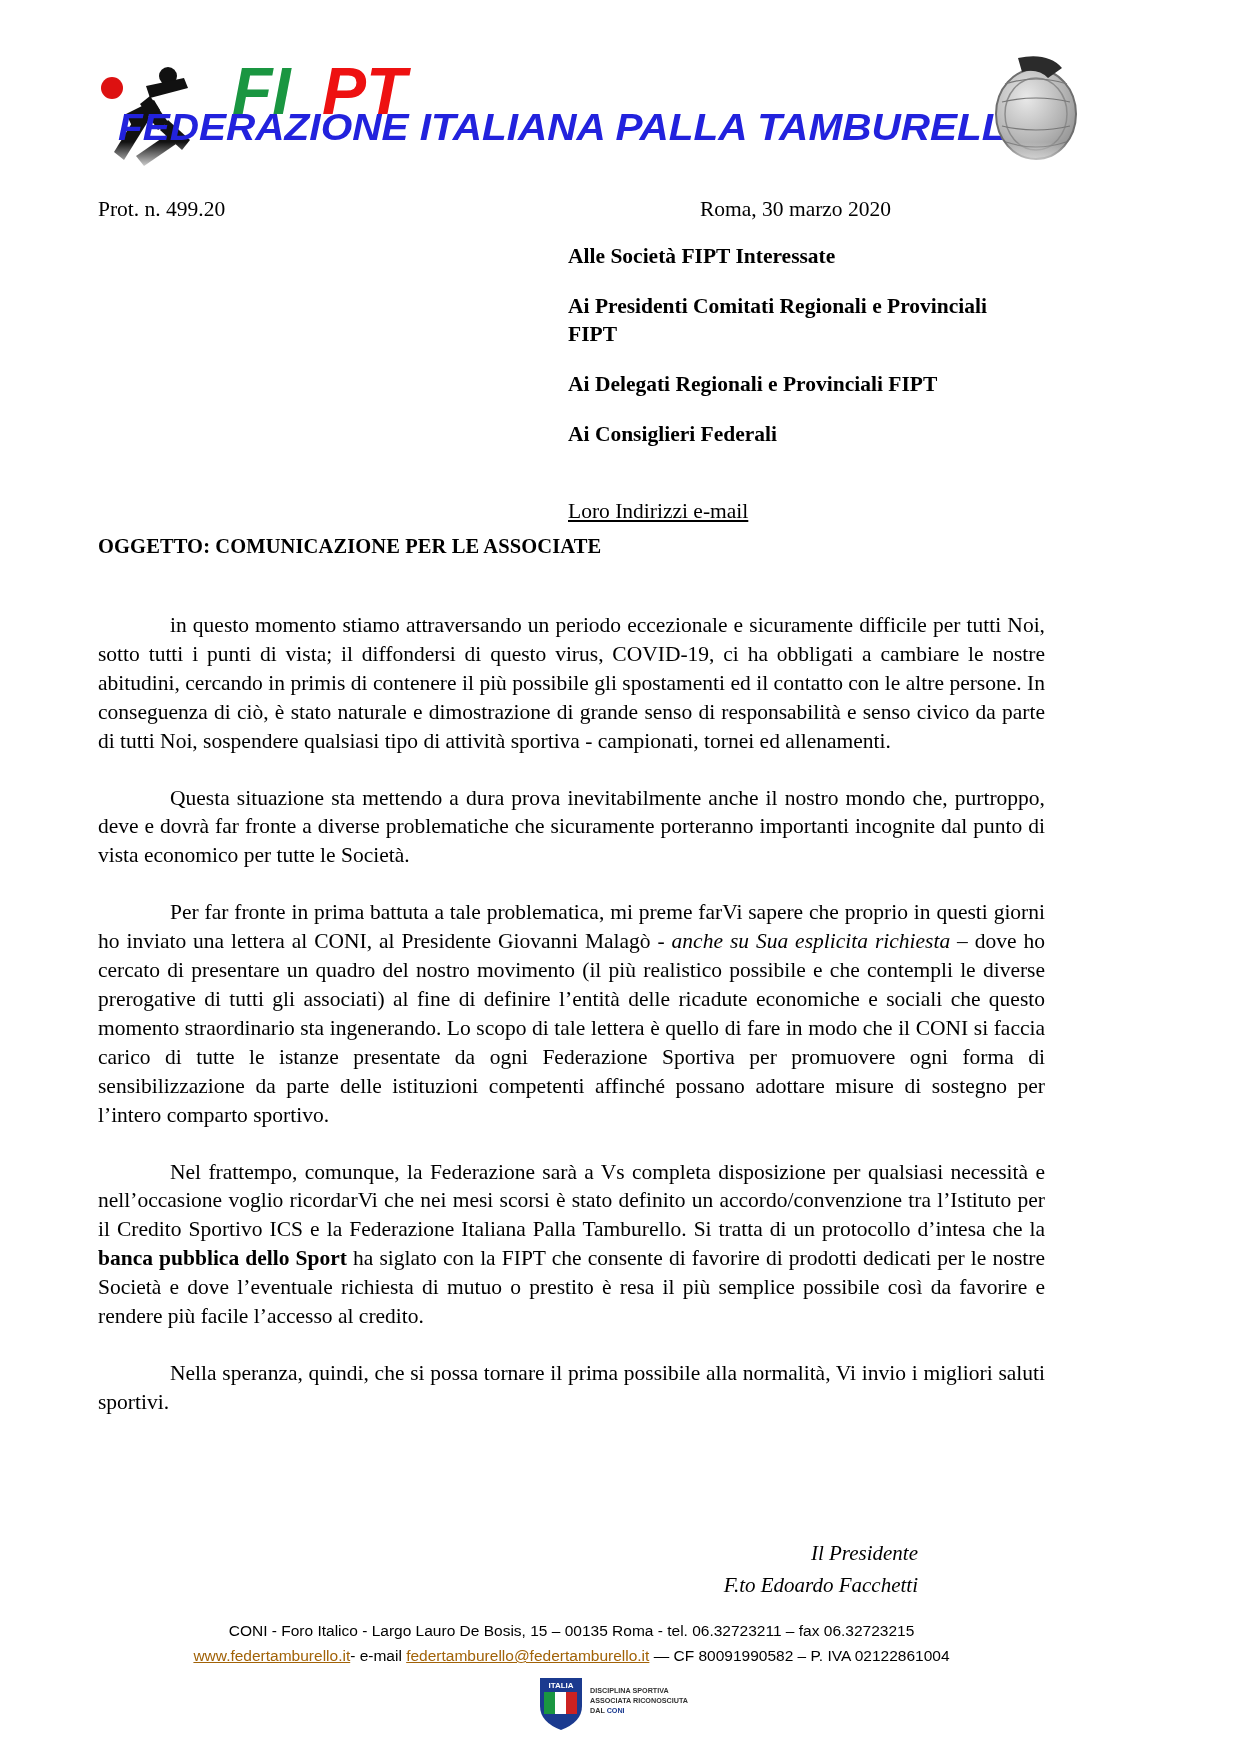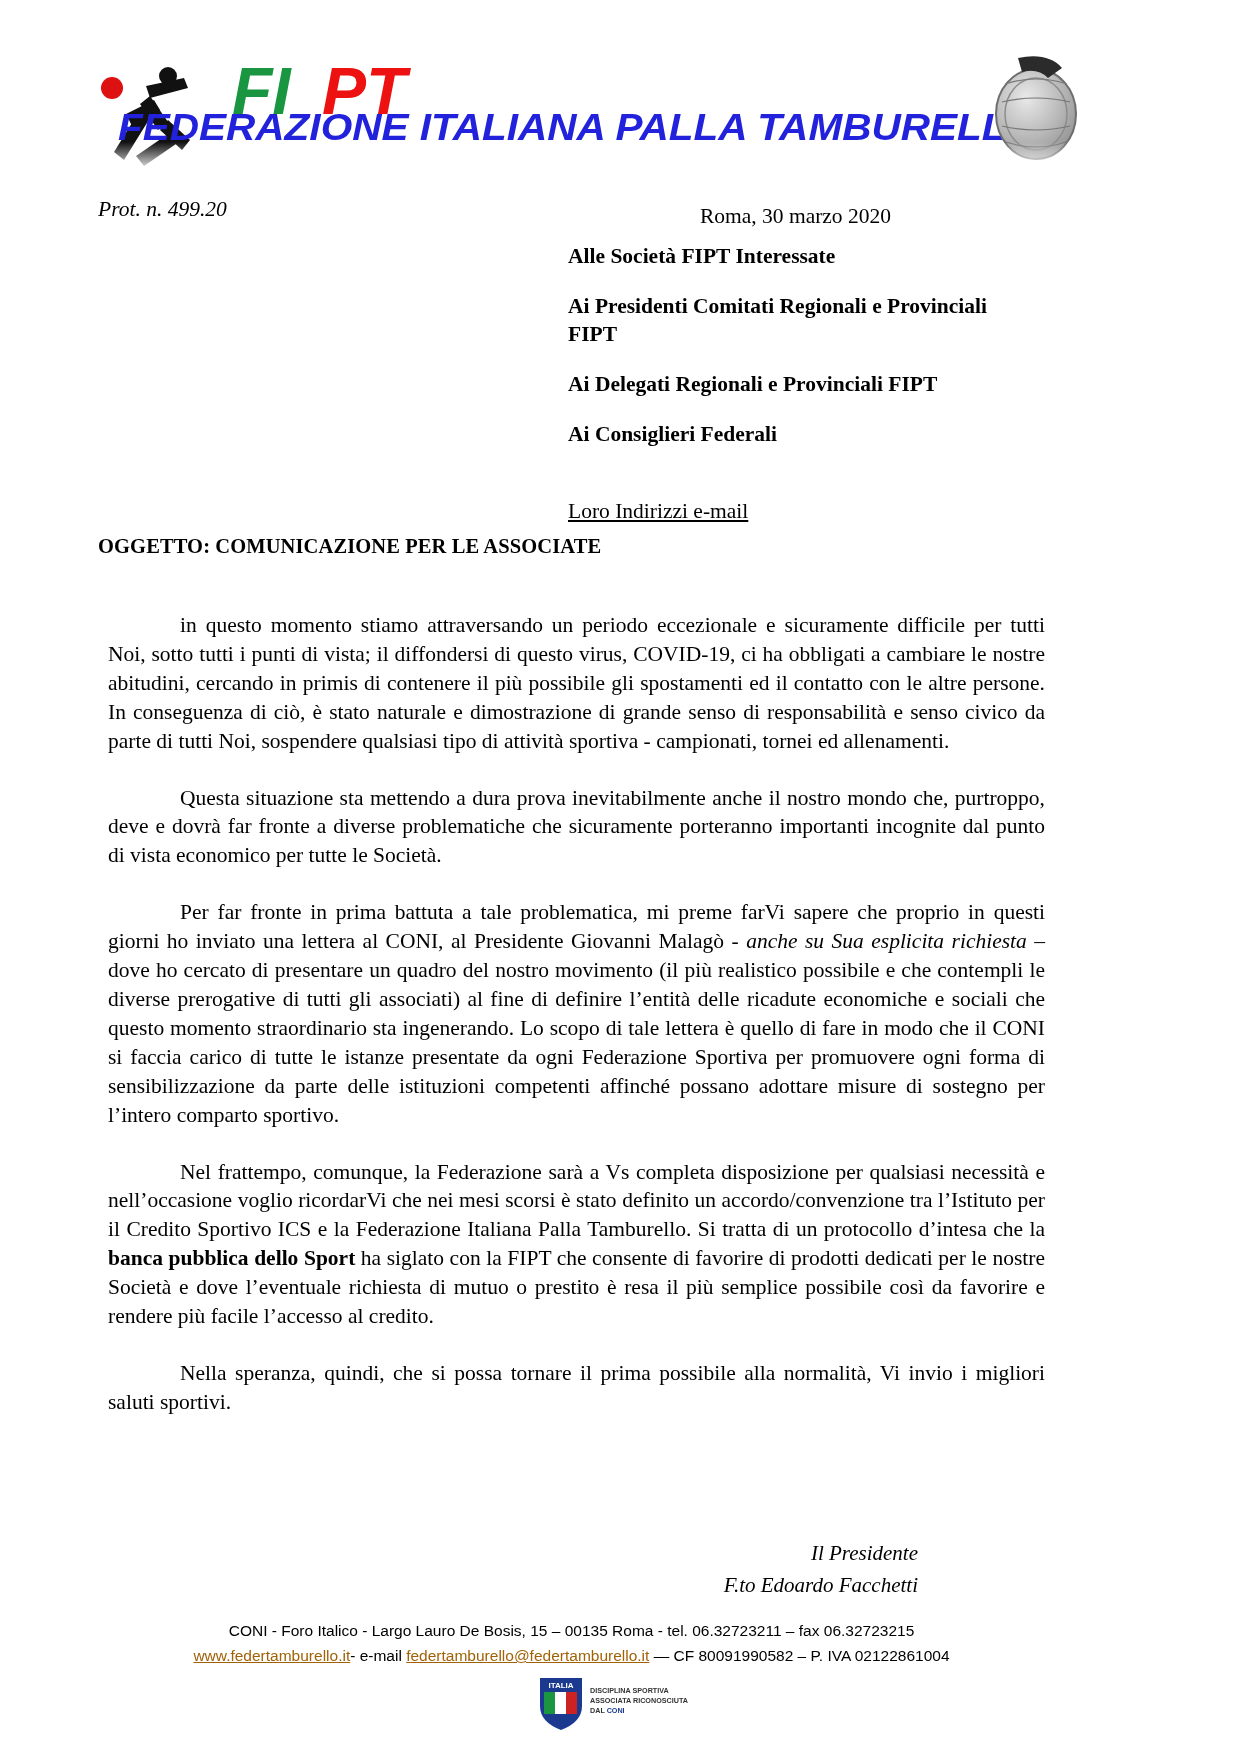--- a/index.html
+++ b/index.html
@@ -34,22 +34,22 @@
   .toprow {
     position: absolute;
     left: 98px;
     top: 196px;
     width: 948px;
     display: flex;
     justify-content: space-between;
     font-size: 21.5px;
     line-height: 1.25;
   }
-  .prot { white-space: nowrap; font-style: italic; }
-  .city-date { white-space: nowrap; padding-right: 155px; margin-top: 7px; }
+  .prot { white-space: nowrap; }
+  .city-date { white-space: nowrap; padding-right: 155px; }
 
   
   .addressees {
     position: absolute;
     left: 568px;
     top: 243px;
     width: 445px;
     font-size: 21.5px;
     line-height: 1.3;
   }
@@ -84,21 +84,21 @@
     line-height: 1.345;
     text-align: justify;
   }
   .greeting {
     font-style: italic;
     margin: 0 0 26px 0;
     text-indent: 72px;
     text-align: left;
   }
   .para {
-    margin: 0 0 28px 10px;
+    margin: 0 0 28px 0;
     text-indent: 72px;
     text-align: justify;
   }
   .para:last-of-type { margin-bottom: 0; }
   .para em { font-style: italic; }
   .para strong { font-weight: bold; }
 
   
   .signature {
     position: absolute;

